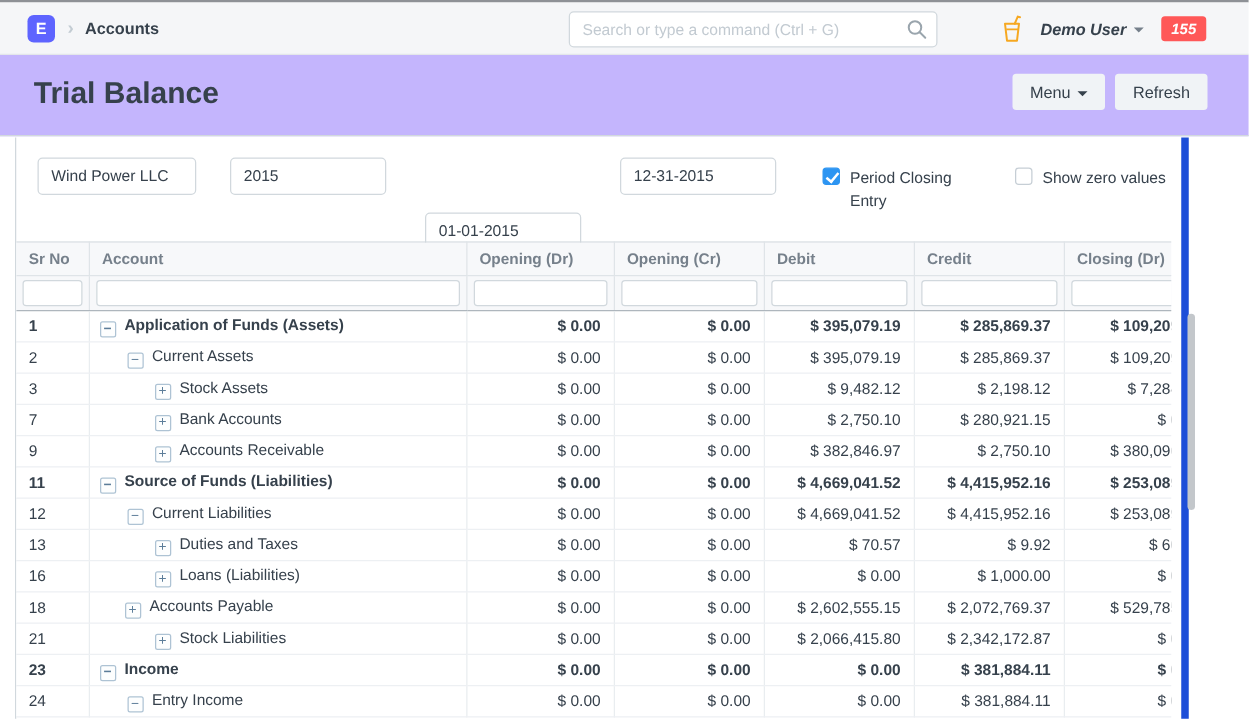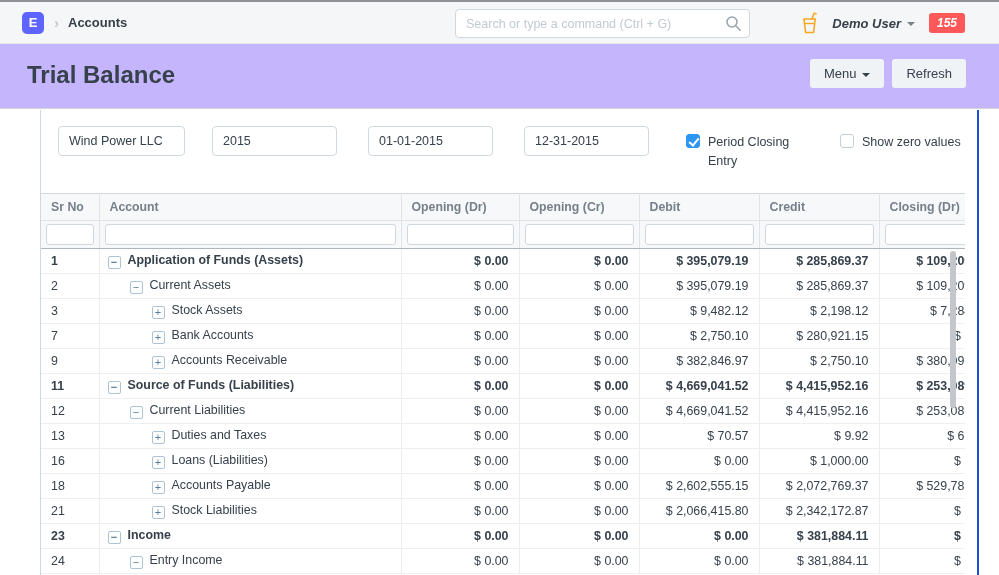--- a/index.html
+++ b/index.html
@@ -33,29 +33,29 @@
 
   
   .page-head { position:relative; height:65px; border-bottom:1px solid #d1d8dd; background:#c4b5fd; }
   .page-title { position:absolute; left:27px; top:17px; font-size:24px; font-weight:bold; color:#36414c; }
   .page-actions { position:absolute; right:33px; top:15px; display:flex; gap:8px; }
   .btn { background:#f0f3f6; border:none; border-radius:3px; color:#36414c; font-size:13px;
     font-family:inherit; padding:7px 14px; cursor:pointer; display:flex; align-items:center; gap:6px; }
   .btn .caret-down { border-top-color:#36414c; }
 
   
-  .report-container { position:absolute; left:40px; top:110px; width:939px; height:465px;
-    border-left:1px solid #d1d8dd; border-right:2px solid #1d4ed8; }
+  .report-container { position:absolute; left:12px; top:110px; width:939px; height:465px;
+    border-left:1px solid #d1d8dd; border-right:6px solid #1d4ed8; }
 
   .filters { position:relative; height:83px; }
   .filter-input { position:absolute; top:16px; height:30px; border:1px solid #d1d8dd; border-radius:4px;
     font-size:12.5px; color:#36414c; padding:0 10px; outline:none; background:#fff; font-family:inherit; }
   .f-company { left:17px;  width:127px; }
   .f-year    { left:171px; width:125px; }
-  .f-from    { left:327px; width:125px; }
+  .f-from    { left:327px; width:125px;margin-top:44px; }
   .f-to      { left:483px; width:125px; }
   .checkbox-group { position:absolute; top:23px; display:flex; gap:8px; cursor:pointer; }
   .cg-1 { left:645px; width:120px; }
   .cg-2 { left:799px; }
   .checkbox { width:14px; height:14px; border:1px solid #c6ced5; border-radius:3px; background:#fff;
     flex:none; margin-top:1px; position:relative; }
   .checkbox.checked { background:var(--accent,#2d95f2); border-color:var(--accent,#2d95f2); }
   .checkbox.checked::after { content:""; position:absolute; left:4px; top:1px; width:4px; height:8px;
     border:solid #fff; border-width:0 2px 2px 0; transform:rotate(40deg); }
   .checkbox-label { font-size:12.5px; color:#36414c; line-height:1.55; }
@@ -267,21 +267,21 @@
             <td>16</td>
             <td style="padding-left: 52px;"><span class="tree-toggle">+</span><span>Loans (Liabilities)</span></td>
             <td class="num">$ 0.00</td>
             <td class="num">$ 0.00</td>
             <td class="num">$ 0.00</td>
             <td class="num">$ 1,000.00</td>
             <td class="num">$ 0.00</td>
           </tr>
           <tr>
             <td>18</td>
-            <td style="padding-left: 52px; margin-left: 44px;"><span class="tree-toggle">+</span><span>Accounts Payable</span></td>
+            <td style="padding-left: 28px; margin-left: 44px;"><span class="tree-toggle">+</span><span>Accounts Payable</span></td>
             <td class="num">$ 0.00</td>
             <td class="num">$ 0.00</td>
             <td class="num">$ 2,602,555.15</td>
             <td class="num">$ 2,072,769.37</td>
             <td class="num">$ 529,785.78</td>
           </tr>
           <tr>
             <td>21</td>
             <td style="padding-left: 52px;"><span class="tree-toggle">+</span><span>Stock Liabilities</span></td>
             <td class="num">$ 0.00</td>

